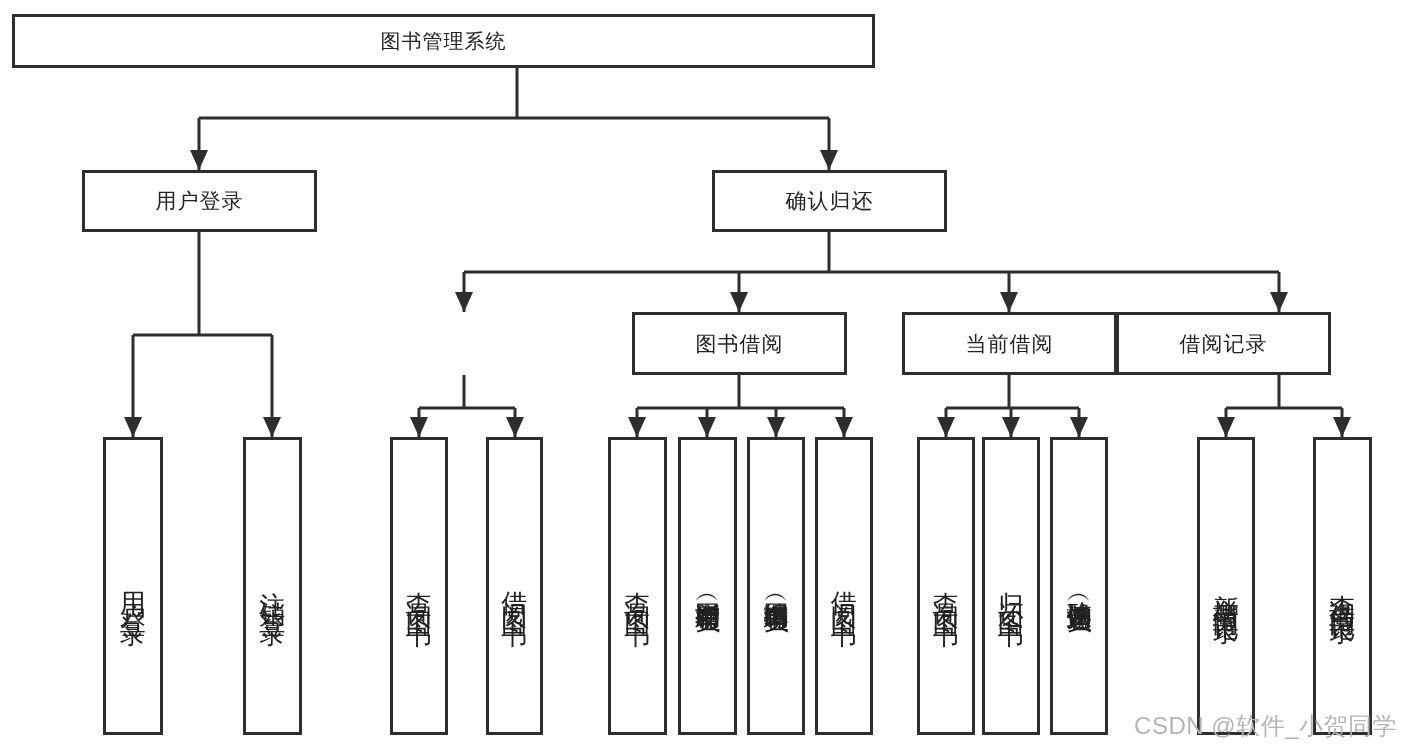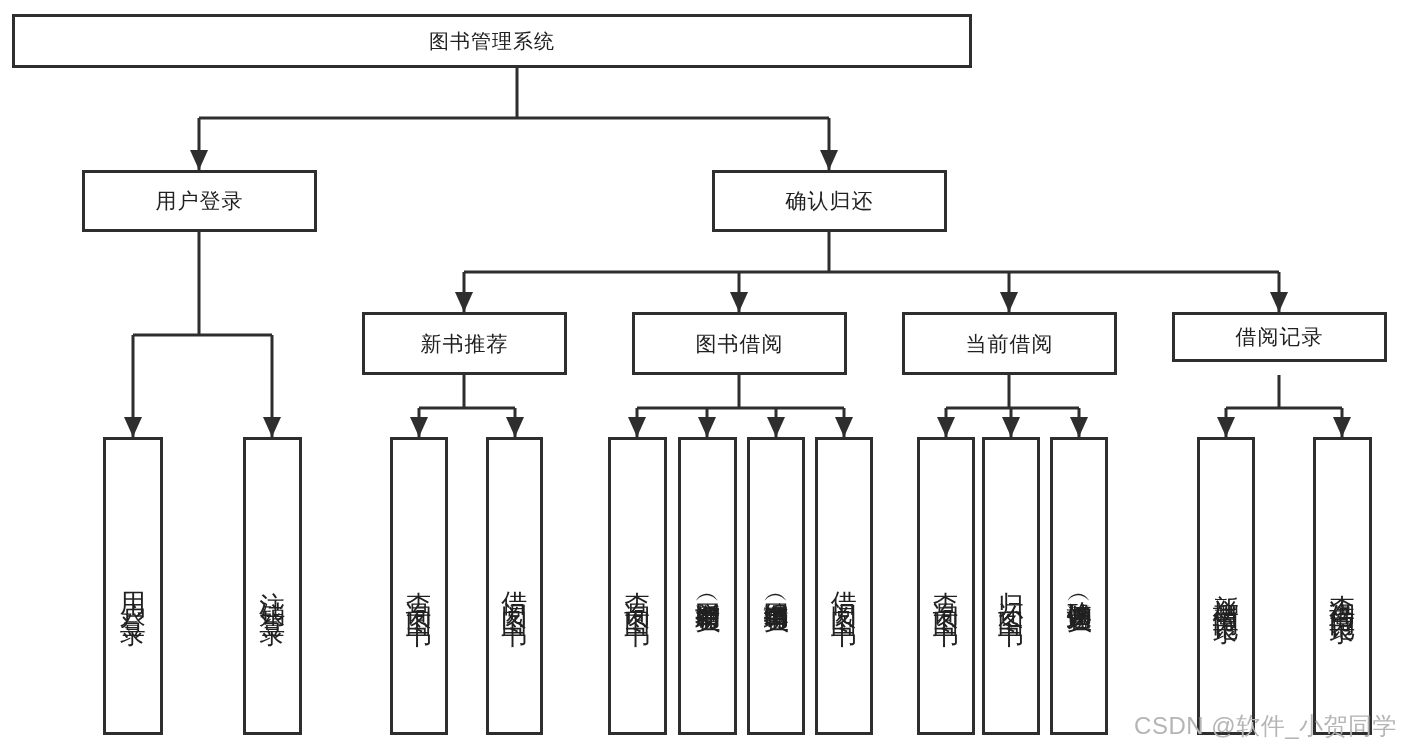--- a/index.html
+++ b/index.html
@@ -57,41 +57,38 @@
       <polygon points="767,417 785,417 776,437"></polygon>
       <polygon points="835,417 853,417 844,437"></polygon>
       <polygon points="937,417 955,417 946,437"></polygon>
       <polygon points="1002,417 1020,417 1011,437"></polygon>
       <polygon points="1070,417 1088,417 1079,437"></polygon>
       <polygon points="1217,417 1235,417 1226,437"></polygon>
       <polygon points="1333,417 1351,417 1342,437"></polygon>
     </g>
   </svg>
 
-  <div class="box" style="left:12px;top:14px;width:960px;height:54px">
+  <div class="box" style="left:12px;top:14px;width:863px;height:54px">
     <span class="h-label root-label">图书管理系统</span>
   </div>
 
   <div class="box" style="left:82px;top:170px;width:235px;height:62px">
     <span class="h-label">用户登录</span>
   </div>
   <div class="box" style="left:712px;top:170px;width:235px;height:62px">
     <span class="h-label">确认归还</span>
   </div>
 
-  <div class="box" style="left:362px;top:312px;width:205px;height:63px">
-    <span class="h-label">新书推荐</span>
-  </div>
   <div class="box" style="left:902px;top:312px;width:215px;height:63px">
     <span class="h-label">当前借阅</span>
   </div>
   <div class="box" style="left:632px;top:312px;width:215px;height:63px">
     <span class="h-label">图书借阅</span>
   </div>
-  <div class="box" style="left:1172px;top:312px;width:215px;height:50px">
+  <div class="box" style="left:1116px;top:312px;width:215px;height:63px">
     <span class="h-label">借阅记录</span>
   </div>
 
   <div class="box" style="left:103px;top:437px;width:60px;height:298px">
     <span class="vtext v4">用户登录</span>
   </div>
   <div class="box" style="left:243px;top:437px;width:59px;height:298px">
     <span class="vtext v4">注销登录</span>
   </div>
 

